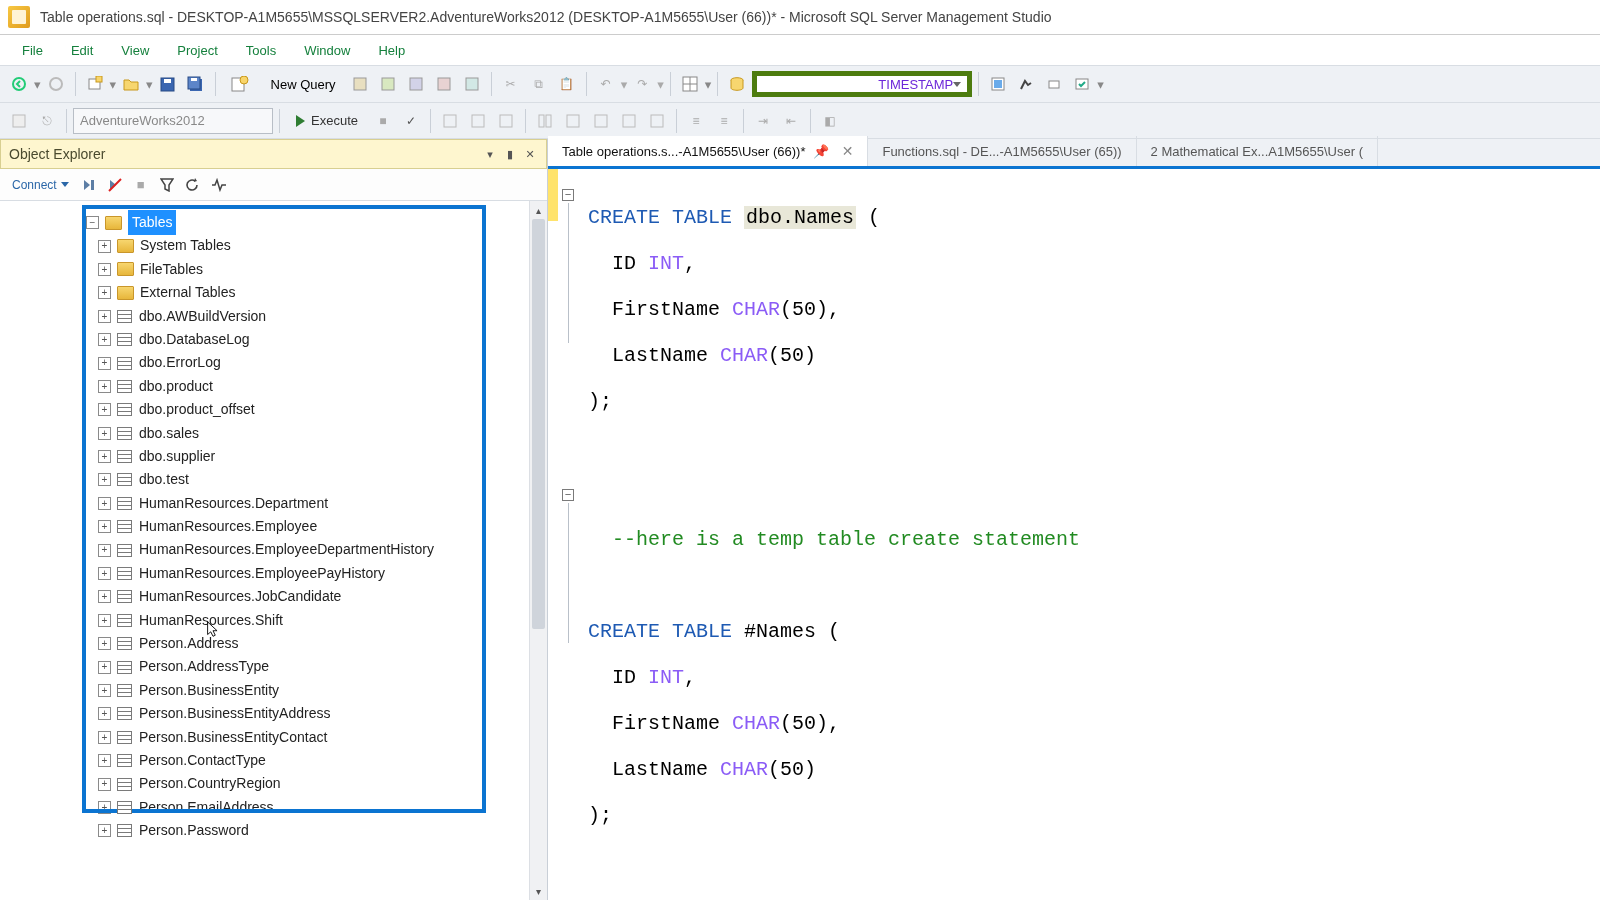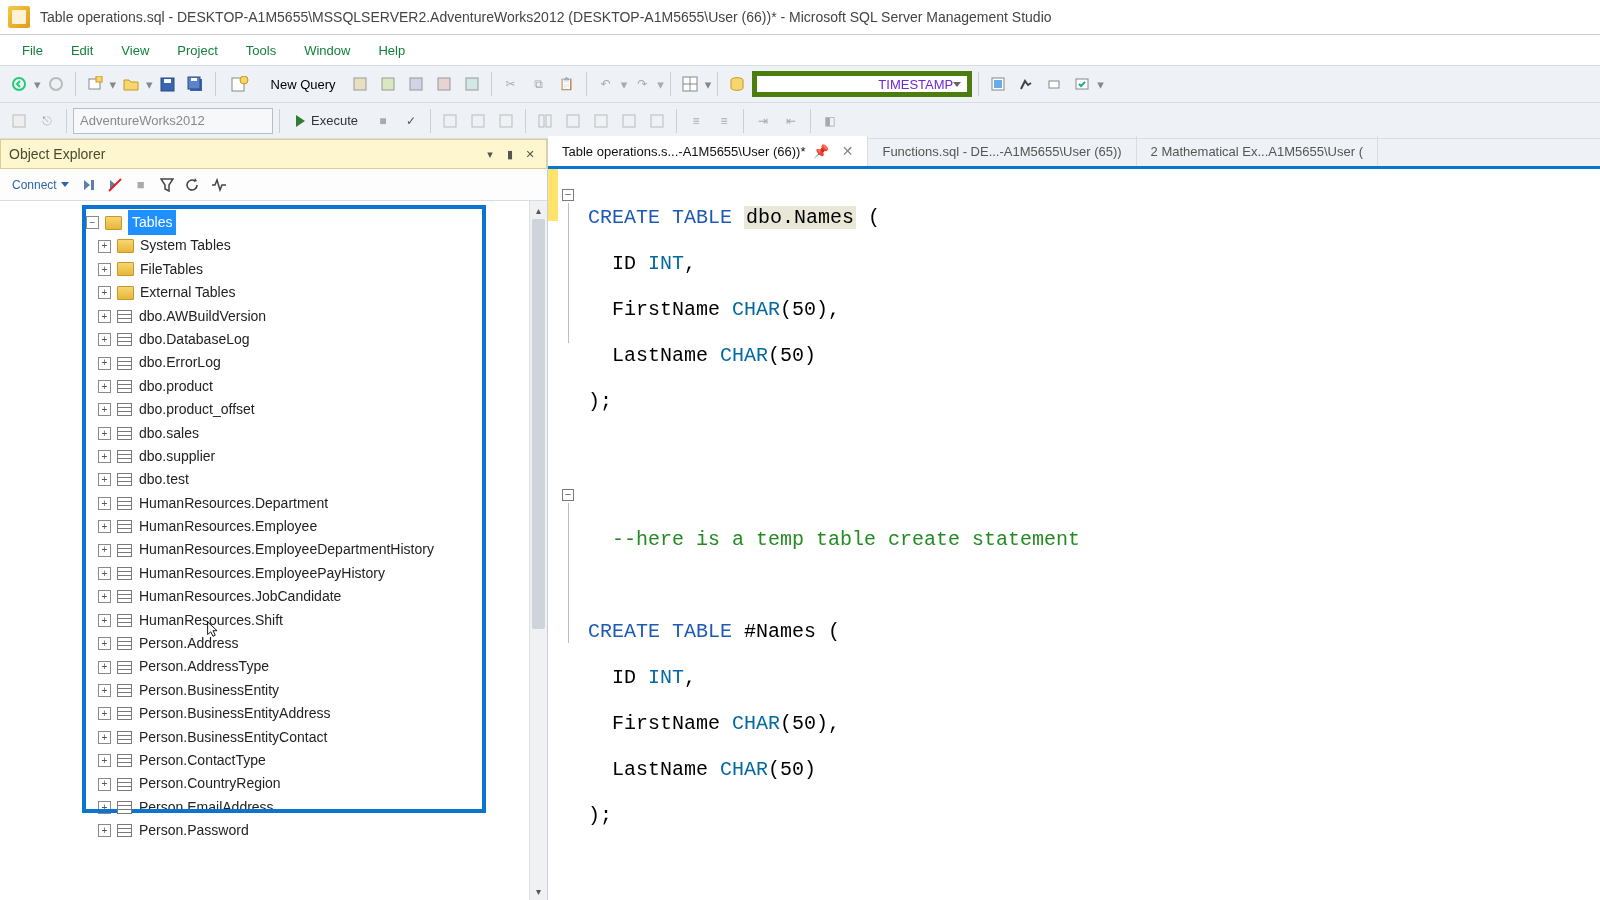--- a/index.html
+++ b/index.html
@@ -55,21 +55,21 @@
 .tab .pin{color:#666;}
 .tab .close-x{font-size:14px;color:#999;margin-left:4px;}
 .editor{flex:1;background:#fff;position:relative;font-family:Consolas,"Courier New",monospace;font-size:20px;padding:30px 0 0 14px;}
 .mod-bar{position:absolute;left:0;top:0;width:10px;background:#ffe36b;height:52px;}
 .fold-col{position:absolute;left:14px;top:0;bottom:0;width:22px;}
 .fold-box{position:absolute;width:12px;height:12px;border:1px solid #7a7a7a;background:#fff;display:flex;align-items:center;justify-content:center;font-size:11px;color:#555;}
 .fold-box::before{content:"−";}
 .fold-line{position:absolute;left:6px;width:1px;background:#b9c0c9;}
 .code{position:absolute;left:40px;top:14px;right:0;white-space:pre;}
 .kw{color:#1e5ab3;}
-.tp{color:#0369a1;}
+.tp{color:#8b5cf6;}
 .str-name{background:#e8e7d8;padding:0 2px;}
 .comment{color:#228B22;}
 .cursor-img{position:absolute;left:206px;top:420px;width:14px;height:18px;}
 .dim{color:#aaa;}
 </style>
 </head>
 <body>
 
 <div class="titlebar">
   <div class="titlebar-icon"></div>

